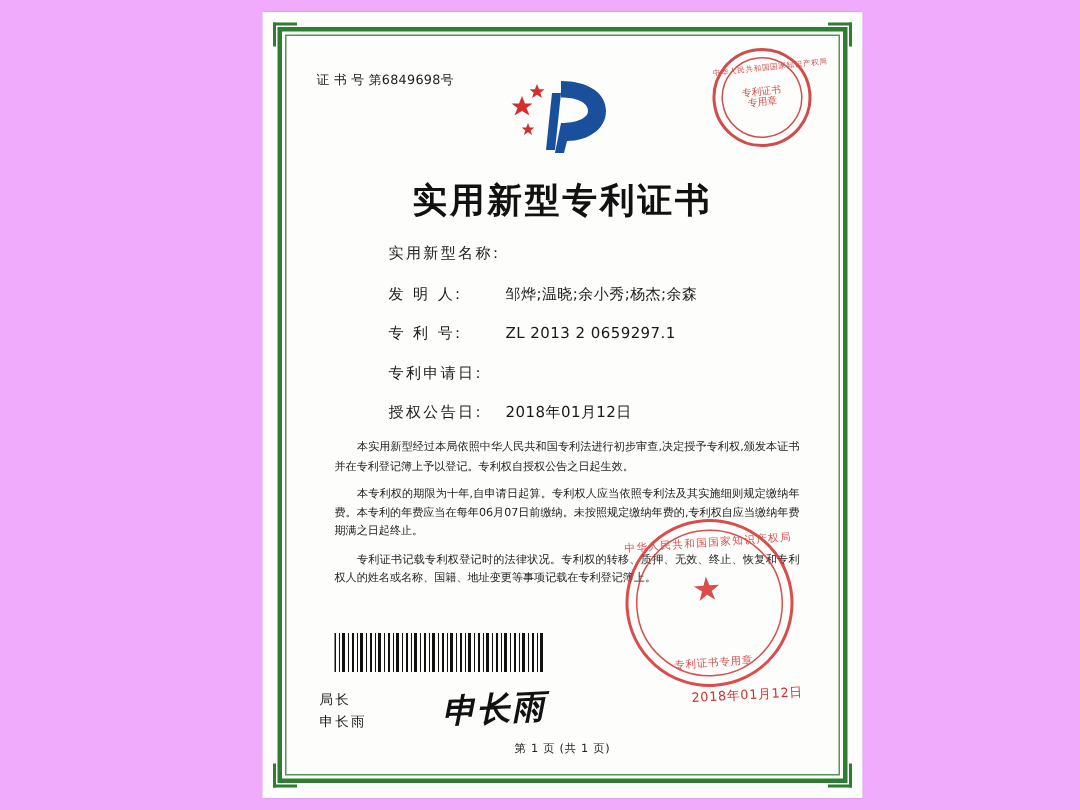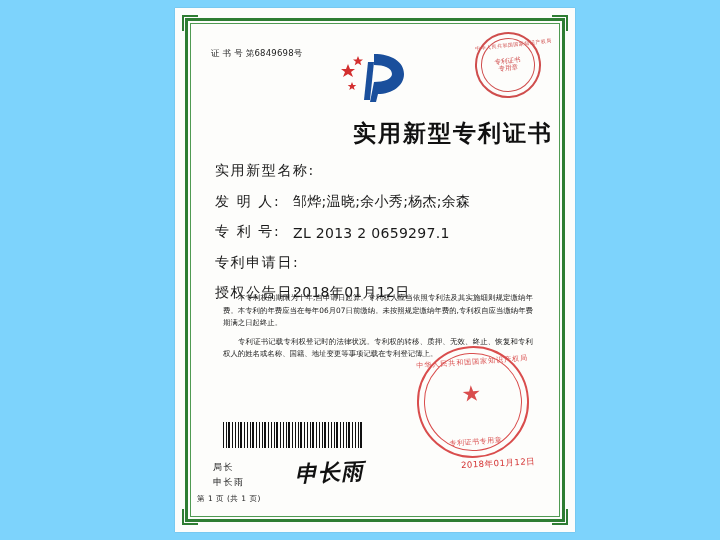--- a/index.html
+++ b/index.html
@@ -8,21 +8,21 @@
     width: 720px;
     height: 540px;
     background: #ffffff;
     font-family: "DejaVu Sans", "Liberation Sans", sans-serif;
   }
 
   #page {
     position: relative;
     width: 720px;
     height: 540px;
-    background: #7dd3fc;
+    background: #f0abfc;
     overflow: hidden;
   }
 
   
   #cert {
     position: absolute;
     left: 175px;
     top: 8px;
     width: 400px;
     height: 524px;
@@ -130,42 +130,43 @@
     width: 90px;
     height: 58px;
   }
 
   
   #title {
     position: absolute;
     left: 0;
     right: 0;
     top: 88px;
-    text-align: right;
+    text-align: center;
     font-size: 23px;
     font-weight: bold;
     letter-spacing: 2px;
     color: #111111;
     font-family: "DejaVu Sans", "Liberation Sans", sans-serif;
   }
 
   
   #fields {
     position: absolute;
     left: 18px;
     right: 18px;
     top: 132px;
   }
   .field-row {
     display: flex;
-    align-items: flex-end;
+    align-items: center;
     margin-bottom: 12.5px;
-    font-size: 14px;
+    font-size: 10px;
     color: #1a1a1a;
     white-space: nowrap;
+    margin-left: 44px;
   }
   .field-label {
     width: 78px;
     flex: 0 0 78px;
     letter-spacing: 1.6px;
   }
   .field-value {
     flex: 1 1 auto;
     letter-spacing: 0.3px;
     overflow: hidden;
@@ -288,21 +289,21 @@
     transform: rotate(-3deg);
     white-space: nowrap;
   }
 
   
   #footer {
     position: absolute;
     left: 0;
     right: 0;
     bottom: 6px;
-    text-align: left;
+    text-align: center;
     font-size: 7.5px;
     color: #222;
     letter-spacing: 0.5px;
   }
 </style>
 </head>
 <body>
 
 <div id="page">
 
@@ -360,20 +361,21 @@
 
 
         <div class="field-row">
           <span class="field-label">授权公告日:</span>
           <span class="field-value">2018年01月12日</span>
         </div>
 
       </div>
 
       <div id="body-text">
+        <p>本实用新型经过本局依照中华人民共和国专利法进行初步审查,决定授予专利权,颁发本证书并在专利登记簿上予以登记。专利权自授权公告之日起生效。</p>
         <p>本专利权的期限为十年,自申请日起算。专利权人应当依照专利法及其实施细则规定缴纳年费。本专利的年费应当在每年06月07日前缴纳。未按照规定缴纳年费的,专利权自应当缴纳年费期满之日起终止。</p>
         <p>专利证书记载专利权登记时的法律状况。专利权的转移、质押、无效、终止、恢复和专利权人的姓名或名称、国籍、地址变更等事项记载在专利登记簿上。</p>
       </div>
 
       <div id="barcode"></div>
 
       <div id="sig-block">
         <div>局长</div>
         <div>申长雨</div>
       </div>

